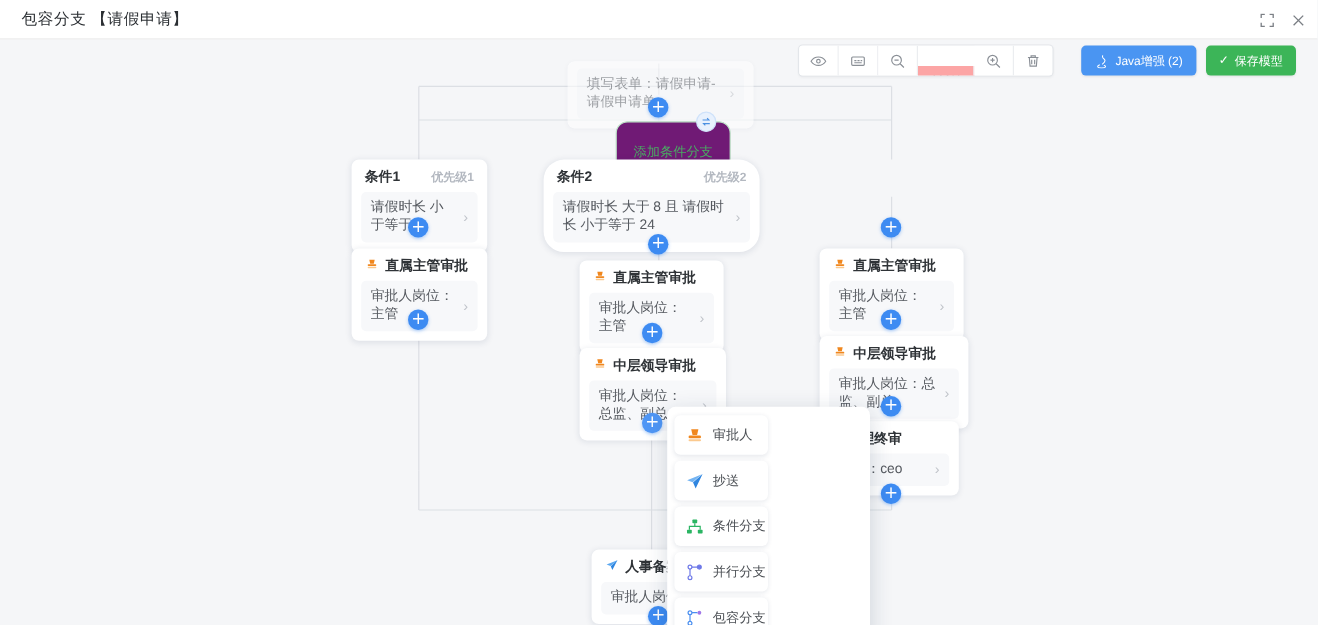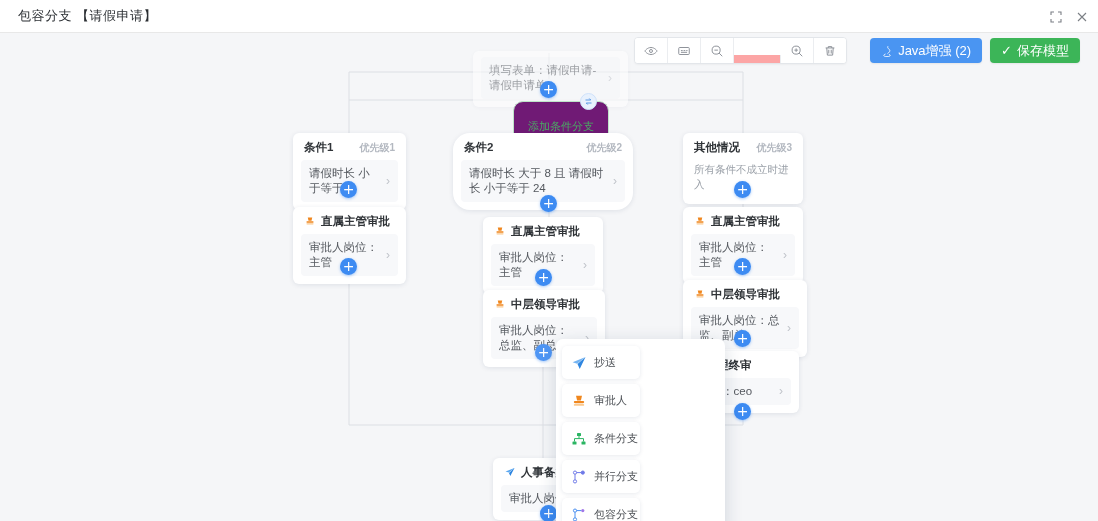--- a/index.html
+++ b/index.html
@@ -43,21 +43,21 @@
     border-right:1px solid #ebedf0;color:#8a8f96;cursor:pointer;background:#fff;
   }
   .tool-btn:last-child{border-right:none;}
   .tool-zoomval{
     min-width:46px;height:25px;display:flex;align-items:center;justify-content:center;
     font-size:10px;color:#5a6066;border-right:1px solid #ebedf0;cursor:default;background:#fca5a5;margin-top:33px;
   }
   .tool-sep{width:7px;}
   .btn{
     height:25px;border-radius:4px;display:flex;align-items:center;gap:5px;
-    padding:0 11px;font-size:13px;color:#fff;cursor:pointer;white-space:nowrap;
+    padding:0 11px;font-size:10px;color:#fff;cursor:pointer;white-space:nowrap;
     box-shadow:0 1px 2px rgba(0,0,0,.07);
   }
   .btn-java{background:#4a95f2;}
   .btn-save{background:#3cb558;}
   .btn svg{display:block;}
 
   
   .flow{position:absolute;left:0;top:0;width:1098px;height:488px;}
   .lines{position:absolute;left:0;top:0;width:1098px;height:488px;}
 
@@ -279,29 +279,20 @@
       <div class="nd-head">
         <span class="nd-title">条件2</span>
         <span class="nd-prio">优先级2</span>
       </div>
       <div class="nd-body">
         <span>请假时长 大于 8 且 请假时长 小于等于 24</span>
         <span class="chev">›</span>
       </div>
     </div>
 
-    <div class="node cond3">
-      <div class="nd-head">
-        <span class="nd-title">其他情况</span>
-        <span class="nd-prio">优先级3</span>
-      </div>
-      <div class="nd-body plain">
-        <span>所有条件不成立时进入</span>
-      </div>
-    </div>
 
     <div class="plus" style="left:340px;top:148px;">
         <span>+</span>
       </div>
     <div class="plus" style="left:540px;top:162px;">
         <span>+</span>
       </div>
     <div class="plus" style="left:734px;top:148px;">
         <span>+</span>
       </div>
@@ -447,36 +438,36 @@
     </div>
     <div class="plus" style="left:540px;top:472px;">
         <span>+</span>
       </div>
 
     <div class="picker">
 
       <div class="pick-item">
         <span class="pick-ico">
           <svg width="16" height="16" viewBox="0 0 16 16" fill="none">
-            <path d="M14.5 2L1.6 7.2l4.6 1.6L14 2.3z" fill="#74b4f2"></path>
-            <path d="M6.5 9.1L14.5 2 8.7 14l-1.5-3.4z" fill="#2f86e0"></path>
-          </svg>
-        </span>
-        <span>抄送</span>
-      </div>
-
-      <div class="pick-item">
-        <span class="pick-ico">
-          <svg width="16" height="16" viewBox="0 0 16 16" fill="none">
             <path d="M5 2.8h6l-1.1 4.6H6.1z" fill="#f0871e"></path>
             <rect x="2.8" y="8" width="10.4" height="2.2" rx="1.1" fill="#f0871e"></rect>
             <rect x="2.8" y="11" width="10.4" height="1.8" rx=".9" fill="#fbc98e"></rect>
           </svg>
         </span>
         <span>审批人</span>
+      </div>
+
+      <div class="pick-item">
+        <span class="pick-ico">
+          <svg width="16" height="16" viewBox="0 0 16 16" fill="none">
+            <path d="M14.5 2L1.6 7.2l4.6 1.6L14 2.3z" fill="#74b4f2"></path>
+            <path d="M6.5 9.1L14.5 2 8.7 14l-1.5-3.4z" fill="#2f86e0"></path>
+          </svg>
+        </span>
+        <span>抄送</span>
       </div>
 
       <div class="pick-item">
         <span class="pick-ico">
           <svg width="16" height="16" viewBox="0 0 16 16" fill="none" stroke="#2bb563" stroke-width="1">
             <rect x="6" y="2" width="4" height="3" rx=".6" fill="#2bb563" stroke="none"></rect>
             <rect x="1.5" y="10.5" width="4" height="3" rx=".6" fill="#2bb563" stroke="none"></rect>
             <rect x="10.5" y="10.5" width="4" height="3" rx=".6" fill="#2bb563" stroke="none"></rect>
             <path d="M8 5v2.6M3.5 10.5V7.6h9v2.9"></path>
           </svg>

